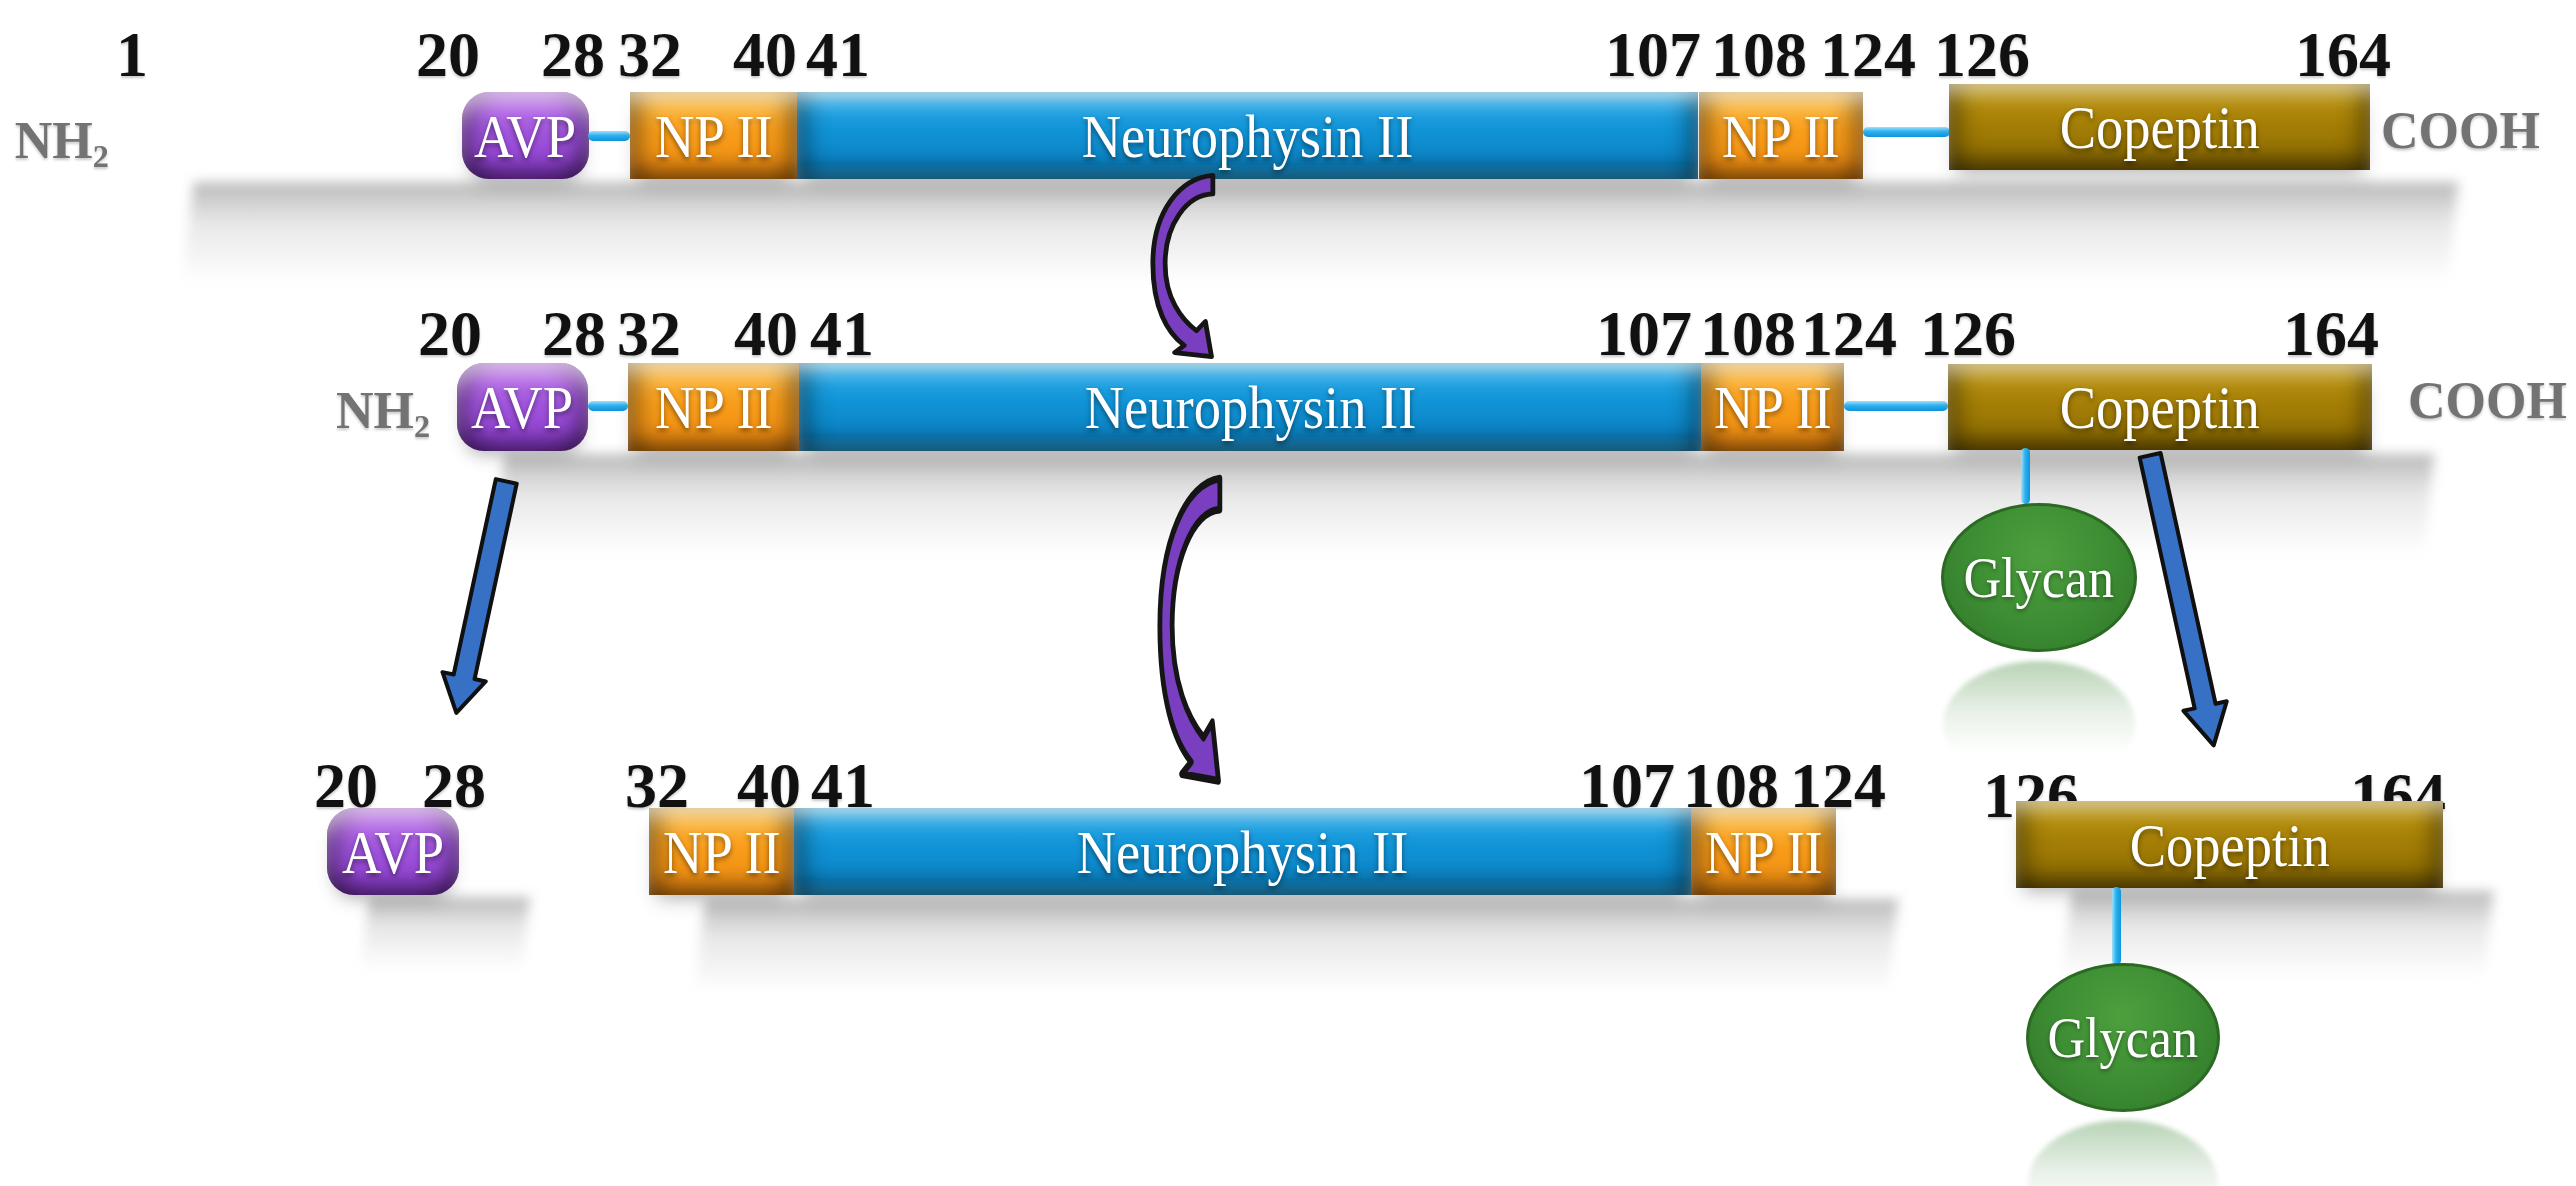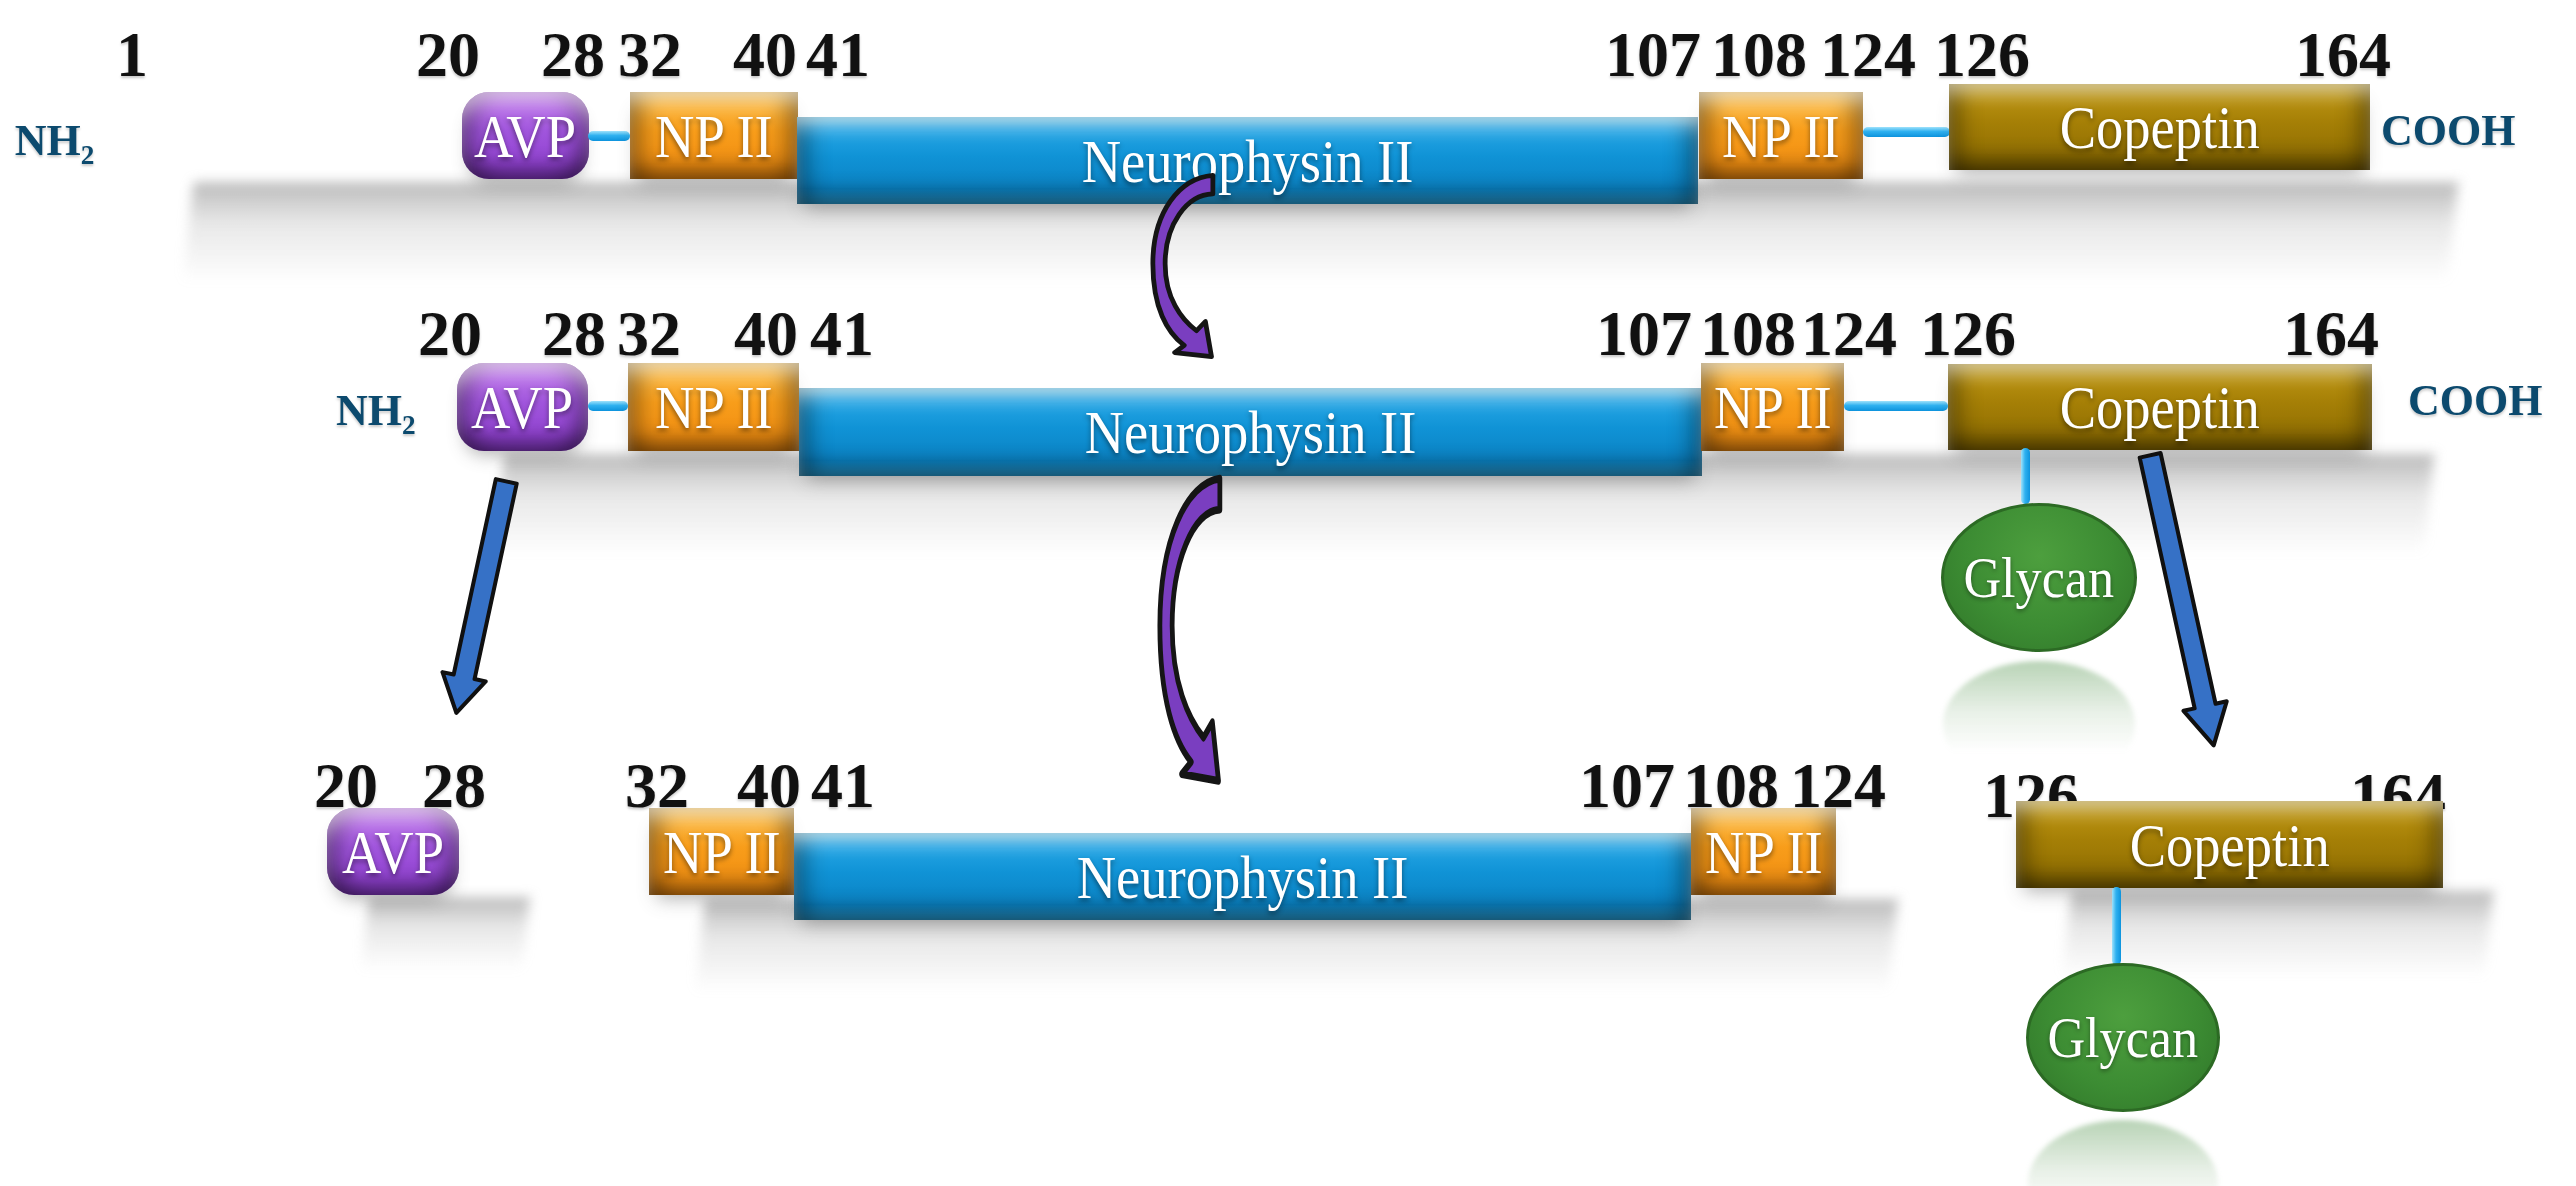--- a/index.html
+++ b/index.html
@@ -4,38 +4,38 @@
 <style>
   html,body{margin:0;padding:0;background:#fff;}
   #canvas{position:relative;width:2576px;height:1187px;background:#ffffff;overflow:hidden;
           font-family:"Liberation Serif", serif;}
 
   
   .num{position:absolute;transform:translateX(-50%);font-weight:bold;font-size:64px;line-height:64px;
        color:#111;text-shadow:0 2px 2.7px rgba(0,0,0,.22);white-space:nowrap;}
 
   
-  .term{position:absolute;font-weight:bold;font-size:44px;line-height:67px;color:#0c4a6e;
+  .term{position:absolute;font-weight:bold;font-size:52px;line-height:67px;color:#737373;
         text-shadow:0 2px 2.7px rgba(0,0,0,.22);white-space:nowrap;}
   .term sub{font-size:62%;vertical-align:-14%;}
 
   
   .seg{position:absolute;height:87px;display:flex;align-items:center;justify-content:center;
        box-shadow:inset 0 14.7px 17.4px -5.4px rgba(255,255,255,.55),
                   inset 0 -17.4px 19px -5.4px rgba(0,0,0,.38),
                   inset 20px 0 21.4px -6.7px rgba(0,0,0,.32),
                   inset -20px 0 21.4px -6.7px rgba(0,0,0,.32),
                   0 12px 17.4px -8px rgba(90,90,90,.45);}
   .seg .lbl{color:#fff;font-size:62px;line-height:62px;white-space:nowrap;
             display:inline-block;transform:scaleX(.88);
             text-shadow:0 2.7px 6px rgba(0,0,0,.45);}
   .c-green {background:linear-gradient(180deg,#6dbe52 0%,#4aa338 38%,#37912a 72%,#2e7f20 100%);}
   .c-purple{background:linear-gradient(180deg,#c884ef 0%,#a055dc 45%,#8c3bce 100%);border-radius:27px;}
   .c-orange{background:linear-gradient(180deg,#fcc353 0%,#f89d1a 45%,#ef8a10 100%);}
-  .c-blue  {background:linear-gradient(180deg,#55c3f0 0%,#27a7e6 12%,#1093d6 45%,#0b83c4 82%,#2ba3dc 100%);margin-top:25px;}
+  .c-blue  {background:linear-gradient(180deg,#55c3f0 0%,#27a7e6 12%,#1093d6 45%,#0b83c4 82%,#2ba3dc 100%);}
   .c-gold  {background:linear-gradient(180deg,#c39b16 0%,#a57f06 45%,#8a6a02 100%);}
 
   
   .link-h{position:absolute;height:10px;border-radius:5.4px;
           background:linear-gradient(180deg,#9fe2fb 0%,#2fb1f0 45%,#0d93dd 100%);}
   .link-v{position:absolute;width:9.4px;border-radius:4.7px;
           background:linear-gradient(90deg,#9fe2fb 0%,#2fb1f0 45%,#0d93dd 100%);}
 
   
   .glycan{position:absolute;border-radius:50%;display:flex;align-items:center;justify-content:center;

